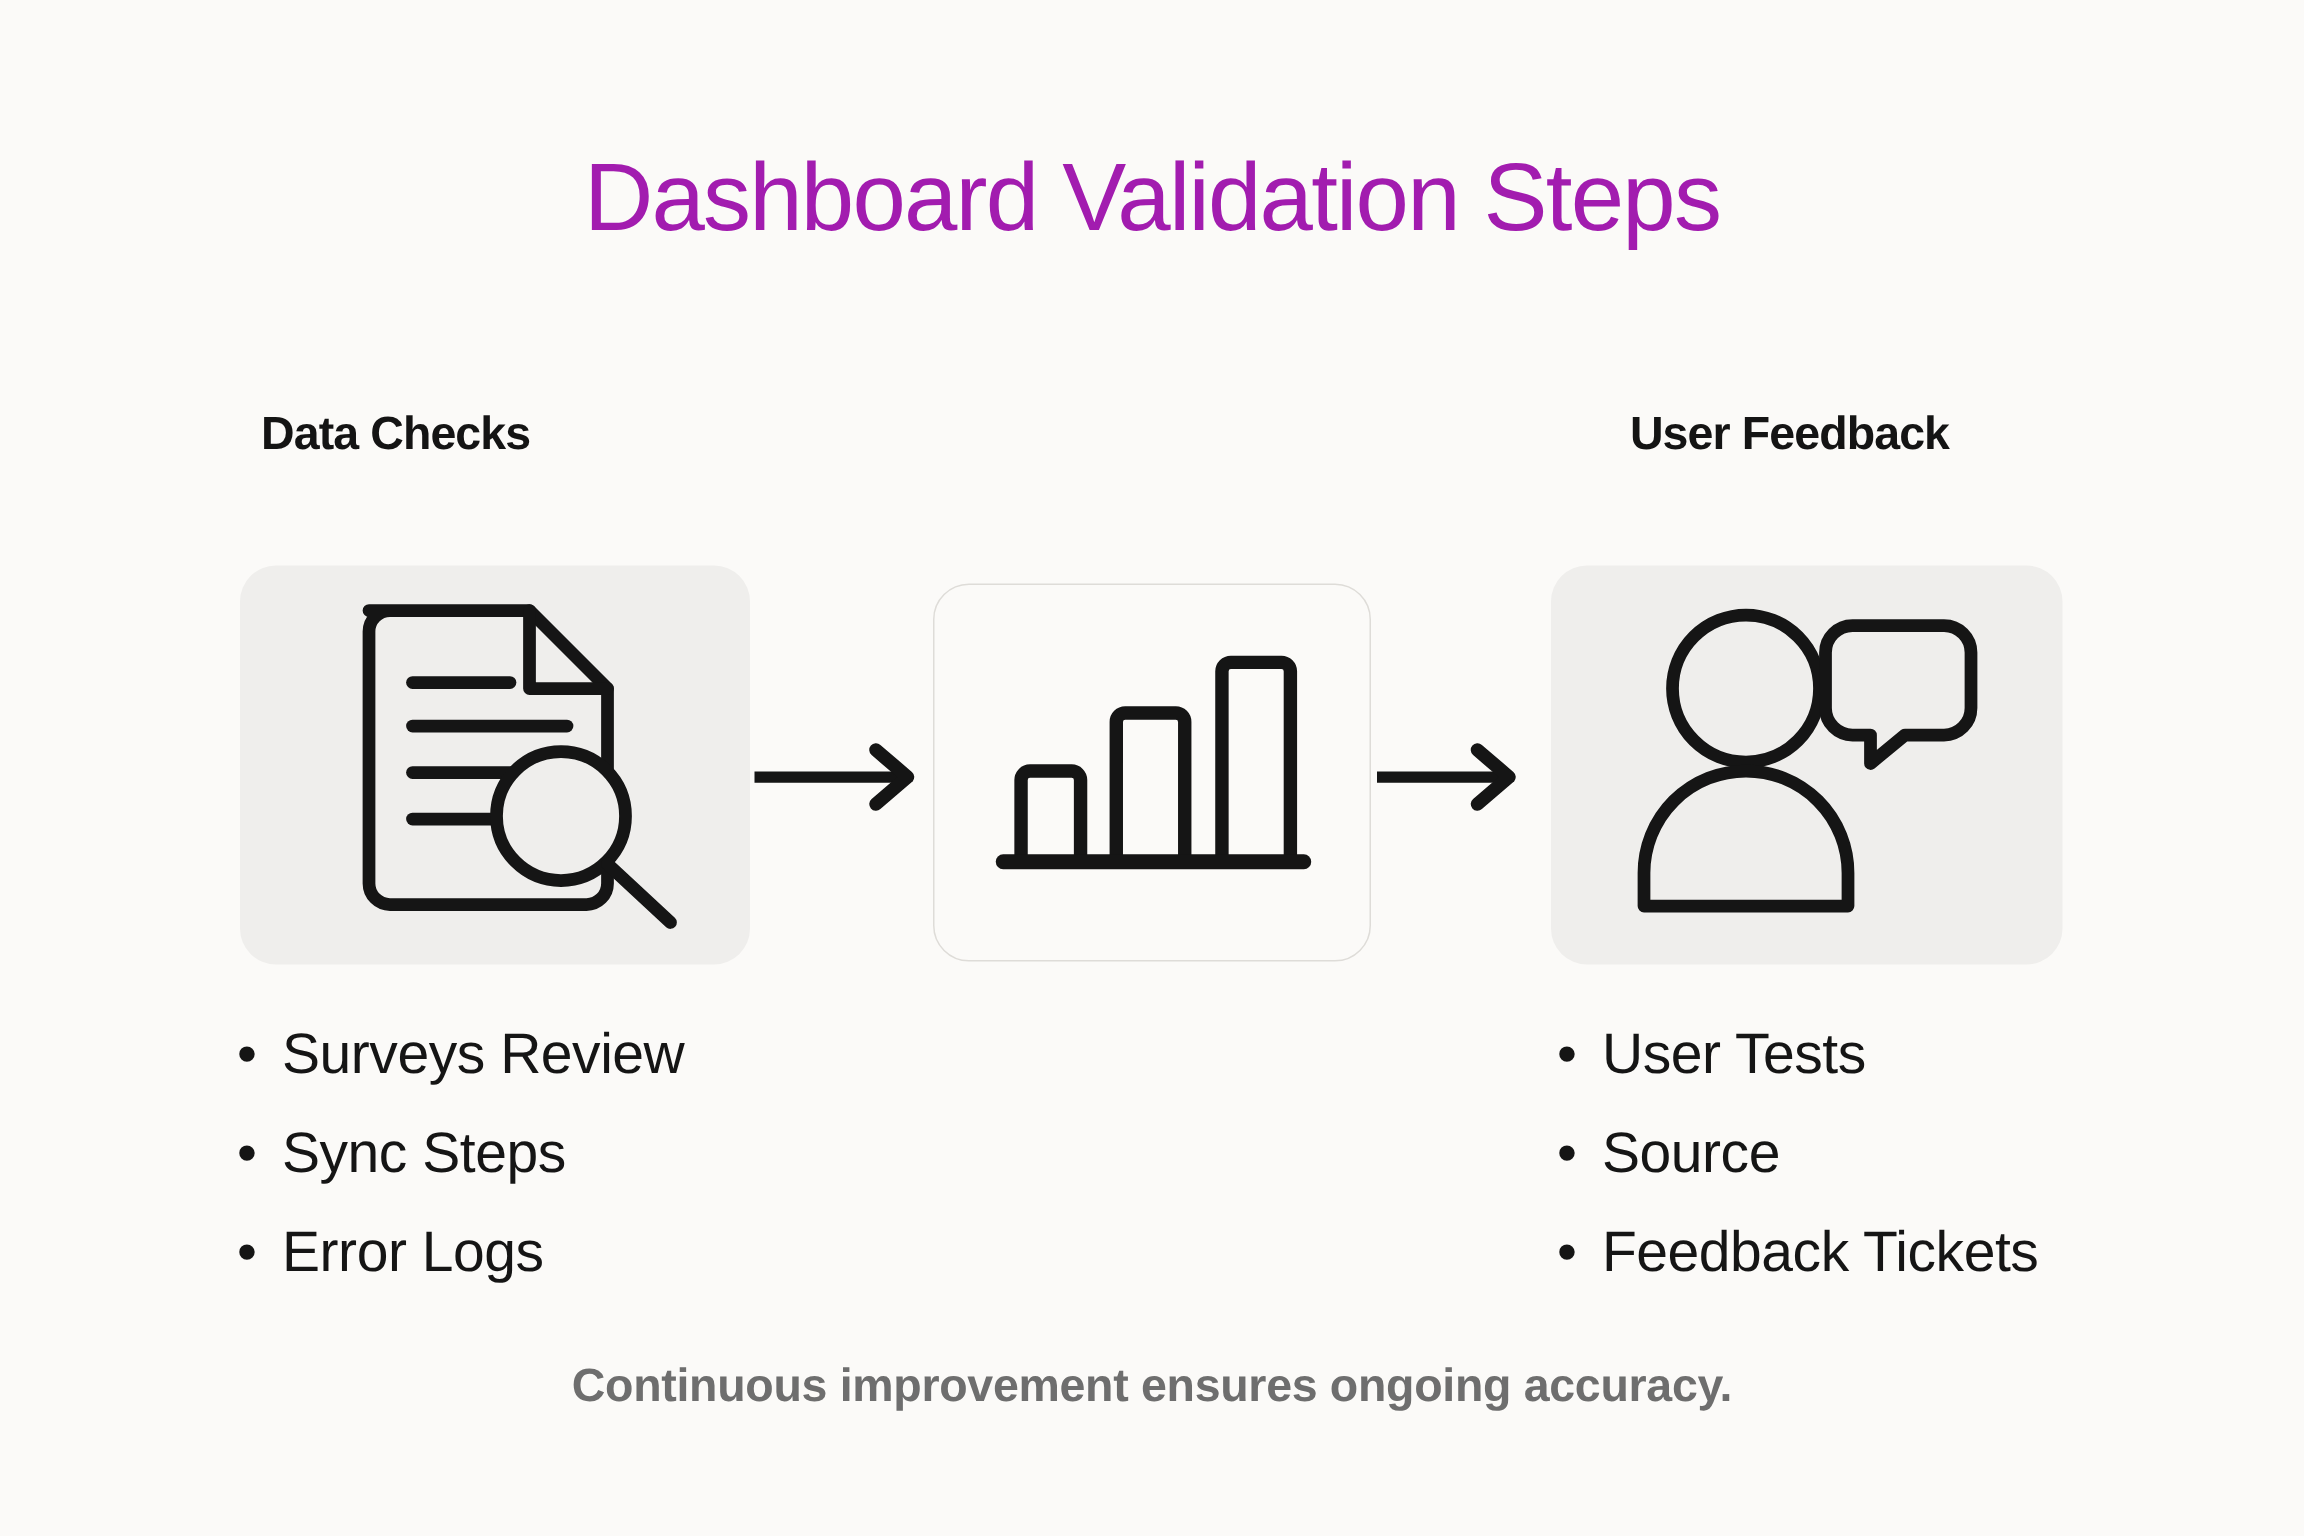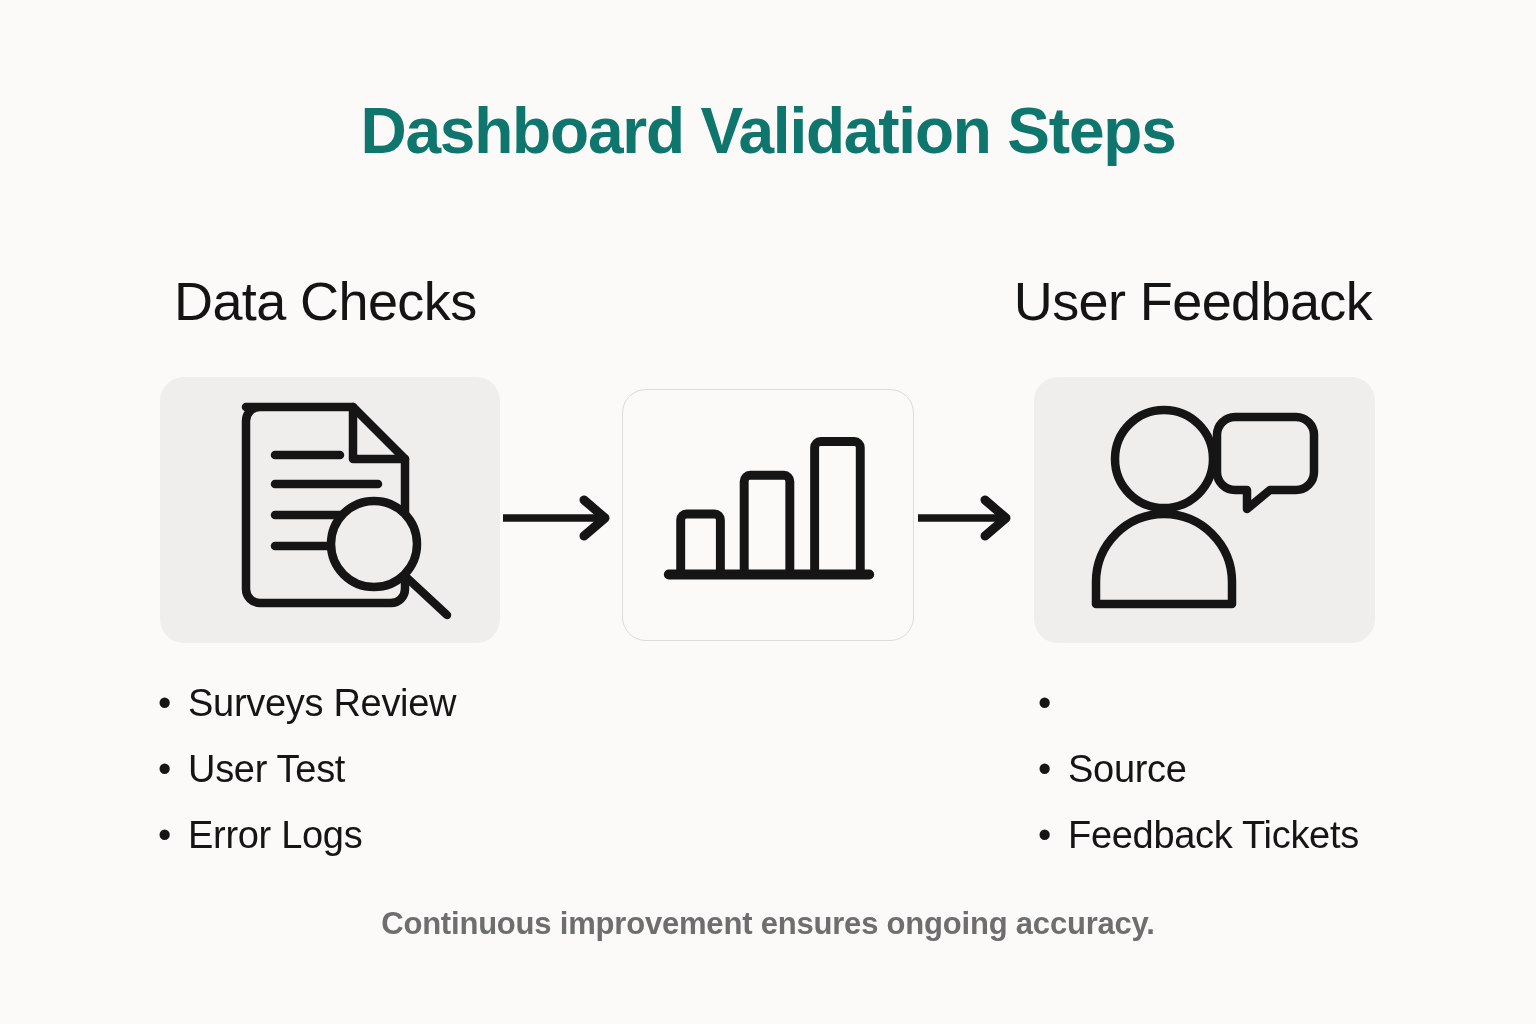--- a/index.html
+++ b/index.html
@@ -22,32 +22,32 @@
   }
 
   
   .title {
     position: absolute;
     top: 96px;
     left: 0;
     width: 1536px;
     text-align: center;
     font-size: 64px;
+    font-weight: 400;
+    letter-spacing: -1.2px;
+    color: #a21caf;
+    line-height: 1.1;
+  }
+
+  
+  .col-heading {
+    position: absolute;
+    top: 272px;
+    font-size: 31px;
     font-weight: 700;
-    letter-spacing: -1.2px;
-    color: #0f766e;
-    line-height: 1.1;
-  }
-
-  
-  .col-heading {
-    position: absolute;
-    top: 272px;
-    font-size: 54px;
-    font-weight: 400;
     letter-spacing: -0.6px;
     color: #141414;
     line-height: 1.1;
     white-space: nowrap;
   }
   .col-heading.left  { left: 174px; }
   .col-heading.right { left: 1012px; width: 362px; text-align: center; }
 
   
   .card {
@@ -199,31 +199,32 @@
     </svg>
   </div>
 
   <ul class="bullets left">
     <li>
       <span class="dot">•</span>
       <span>Surveys Review</span>
     </li>
     <li>
       <span class="dot">•</span>
-      <span>User Test</span>
+      <span>Sync Steps</span>
     </li>
     <li>
       <span class="dot">•</span>
       <span>Error Logs</span>
     </li>
   </ul>
 
   <ul class="bullets right">
     <li>
       <span class="dot">•</span>
+      <span>User Tests</span>
     </li>
     <li>
       <span class="dot">•</span>
       <span>Source</span>
     </li>
     <li>
       <span class="dot">•</span>
       <span>Feedback Tickets</span>
     </li>
   </ul>

